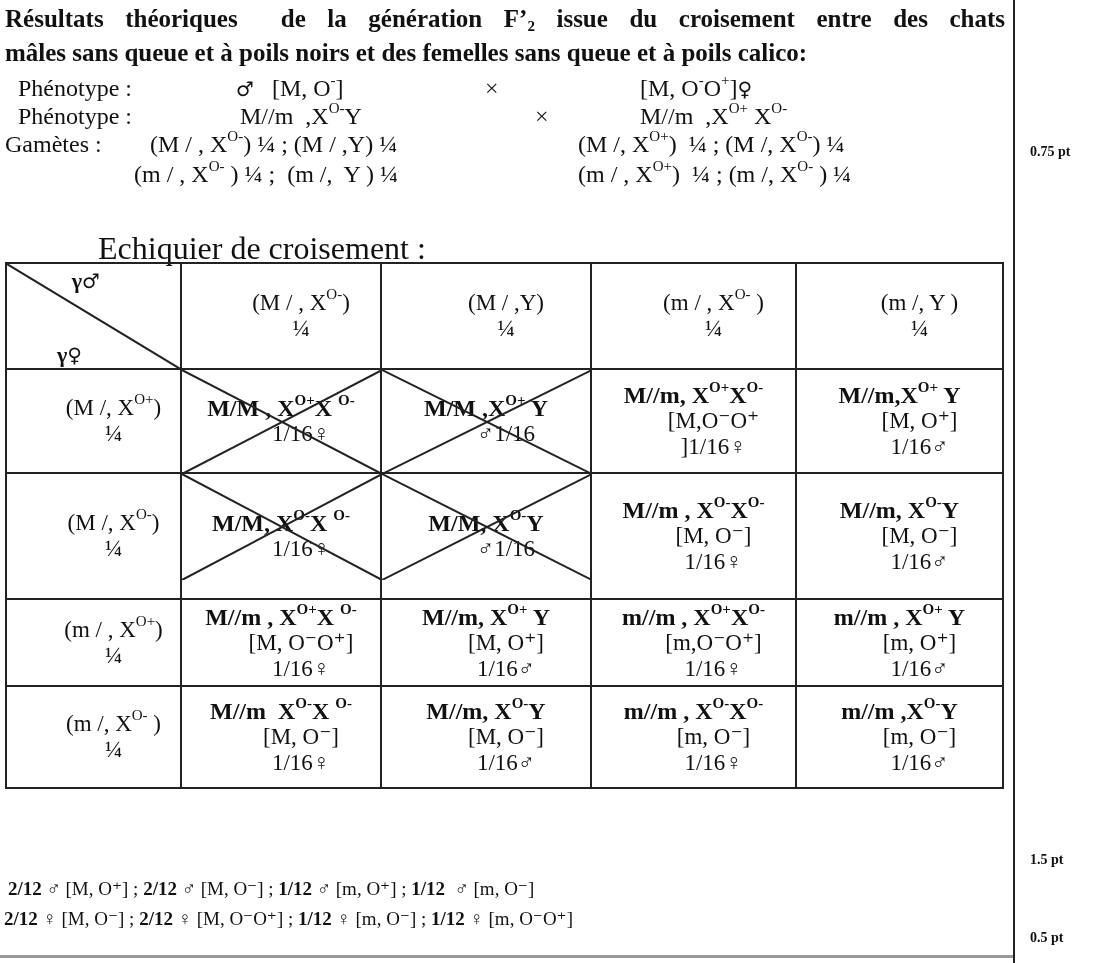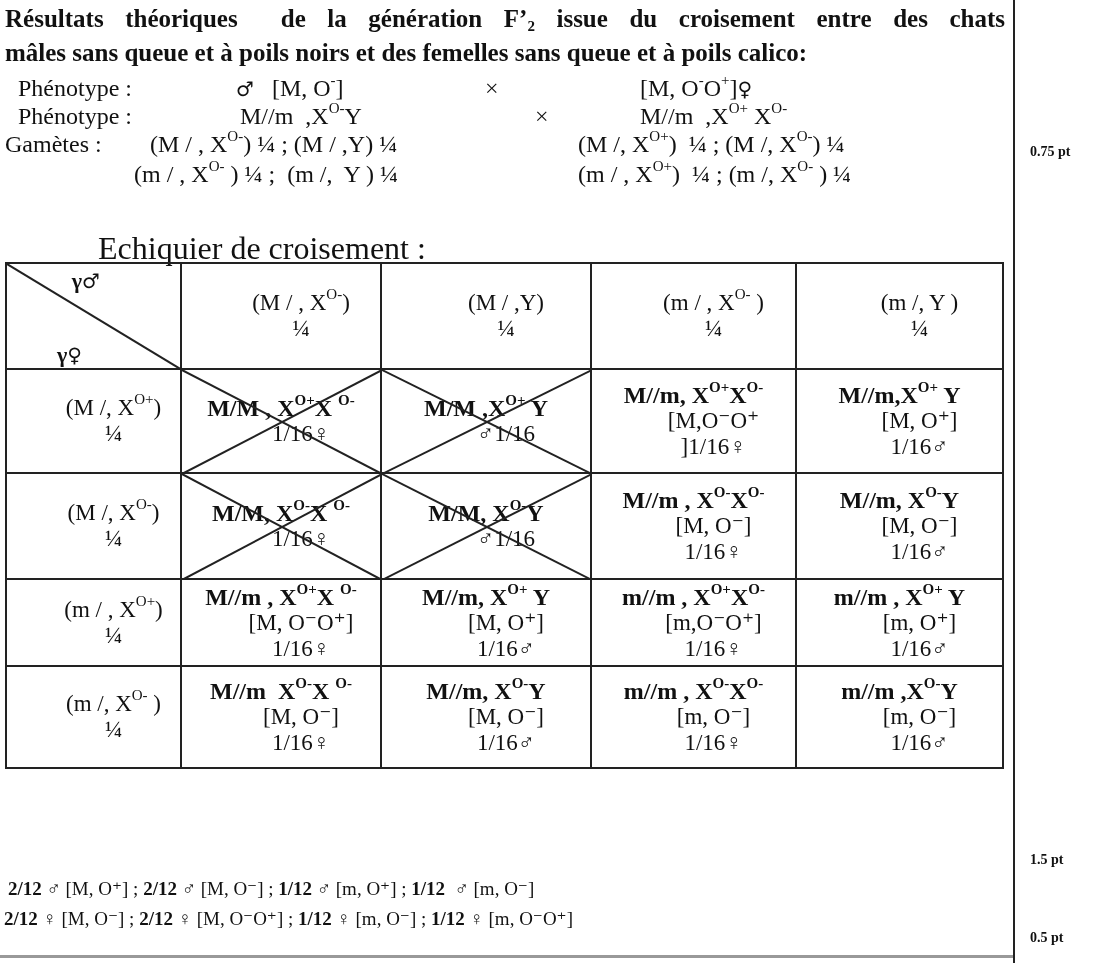--- a/index.html
+++ b/index.html
@@ -122,21 +122,21 @@
           <span class="ph">[M,O⁻O⁺</span>
           <span class="pr">]1/16♀</span>
         </td>
     <td>
           <span class="g">M//m,X<sup>O+</sup> Y</span>
           <span class="ph">[M, O⁺]</span>
           <span class="pr">1/16♂</span>
         </td>
   </tr>
 
-  <tr style="height:106px">
+  <tr style="height:126px">
     <td>
           <span class="ph">(M /, X<sup>O-</sup>)</span>
           <span class="pr">¼</span>
         </td>
     <td class="cross">
       <svg width="200" height="106">
             <line x1="0" y1="0" x2="200" y2="106" stroke="#222" stroke-width="2"></line>
             <line x1="0" y1="106" x2="200" y2="0" stroke="#222" stroke-width="2"></line>
           </svg>
       <span class="g">M/M, X<sup>O-</sup>X <sup>O-</sup></span>

